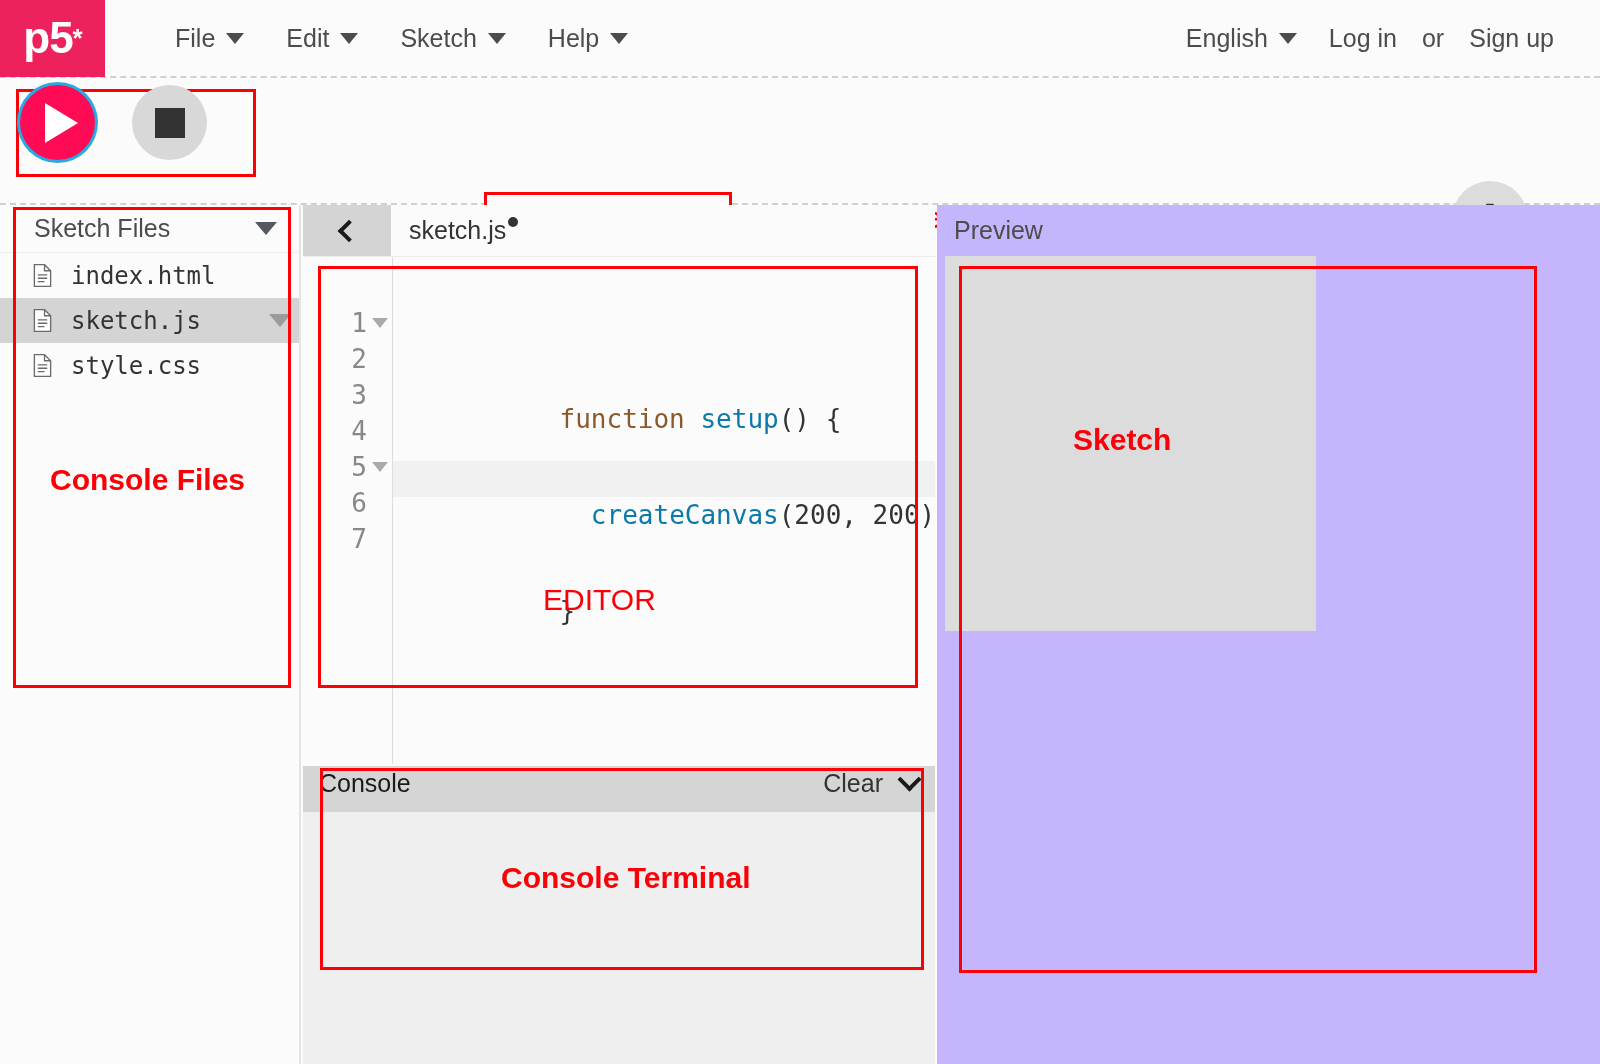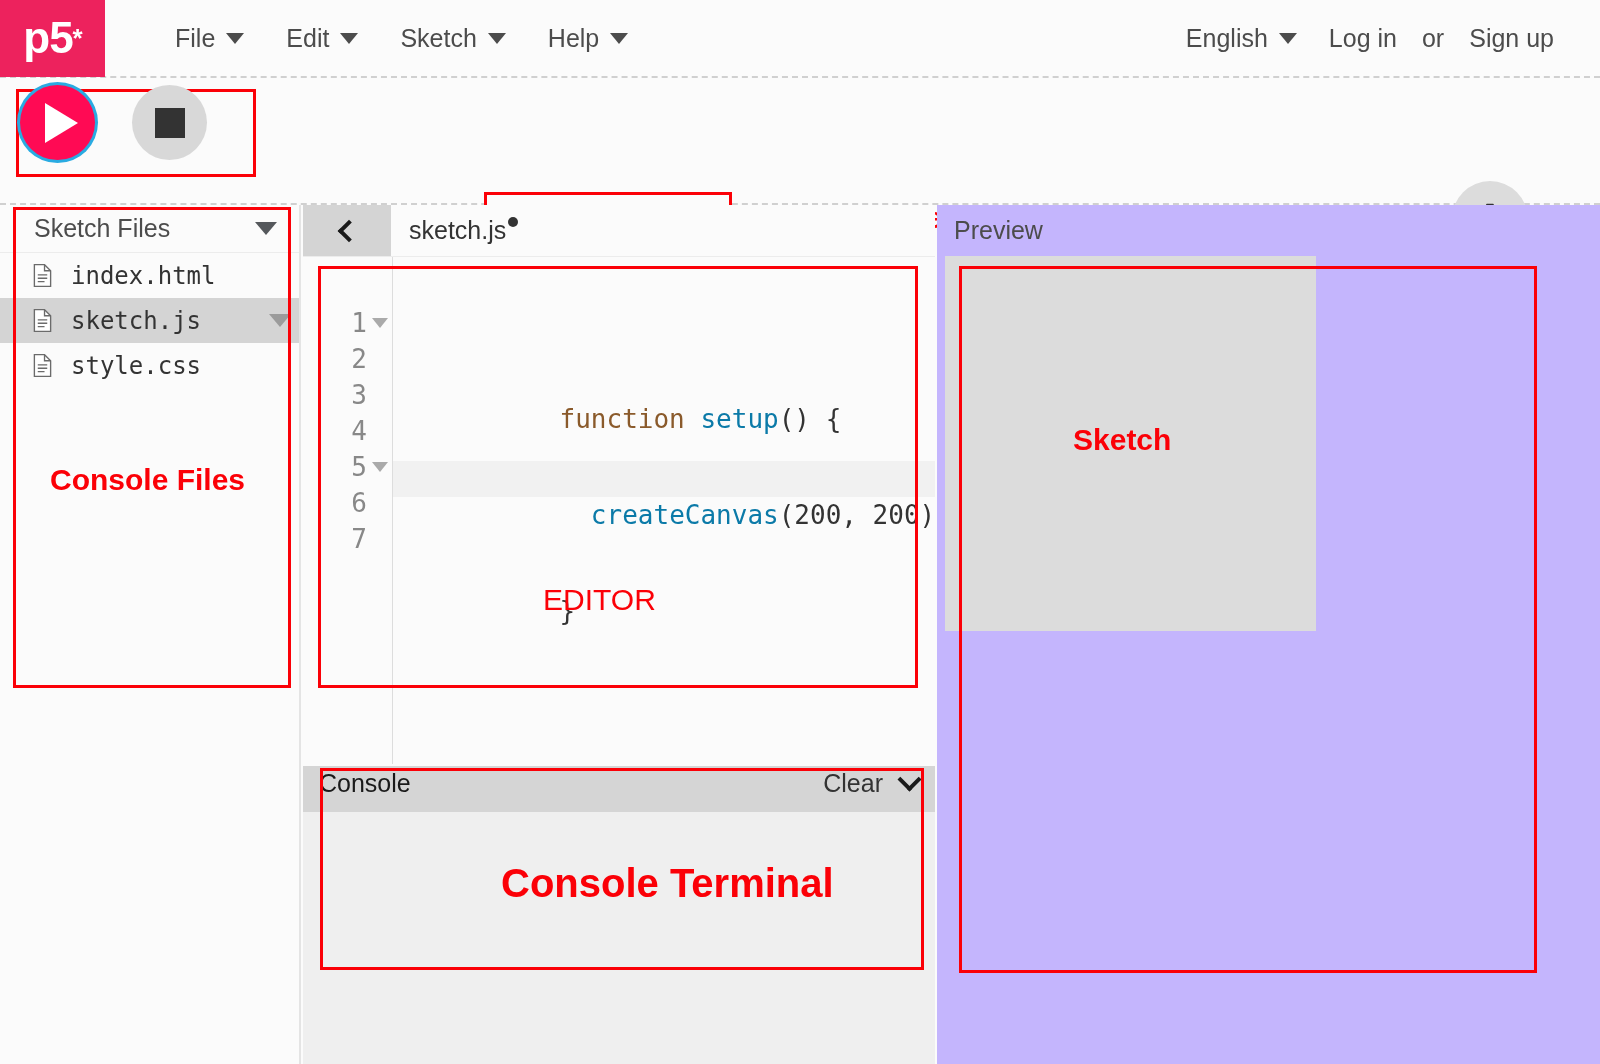--- a/index.html
+++ b/index.html
@@ -328,21 +328,21 @@
     background: #efefef;
   }
   .box-console {
     position: absolute; left: 320px; top: 768px;
     width: 604px; height: 202px;
     border: 3px solid #fb0007;
     pointer-events: none;
   }
   .label-console {
     position: absolute; left: 501px; top: 861px;
-    font-size: 40px; font-weight: bold; color: #fb0007;
+    font-size: 30px; font-weight: bold; color: #fb0007;
   }
 
   
   .preview-col {
     position: absolute; left: 937px; top: 205px;
     width: 663px; height: 859px;
     background: #c4b5fd;
   }
   .preview-header {
     height: 51px;

